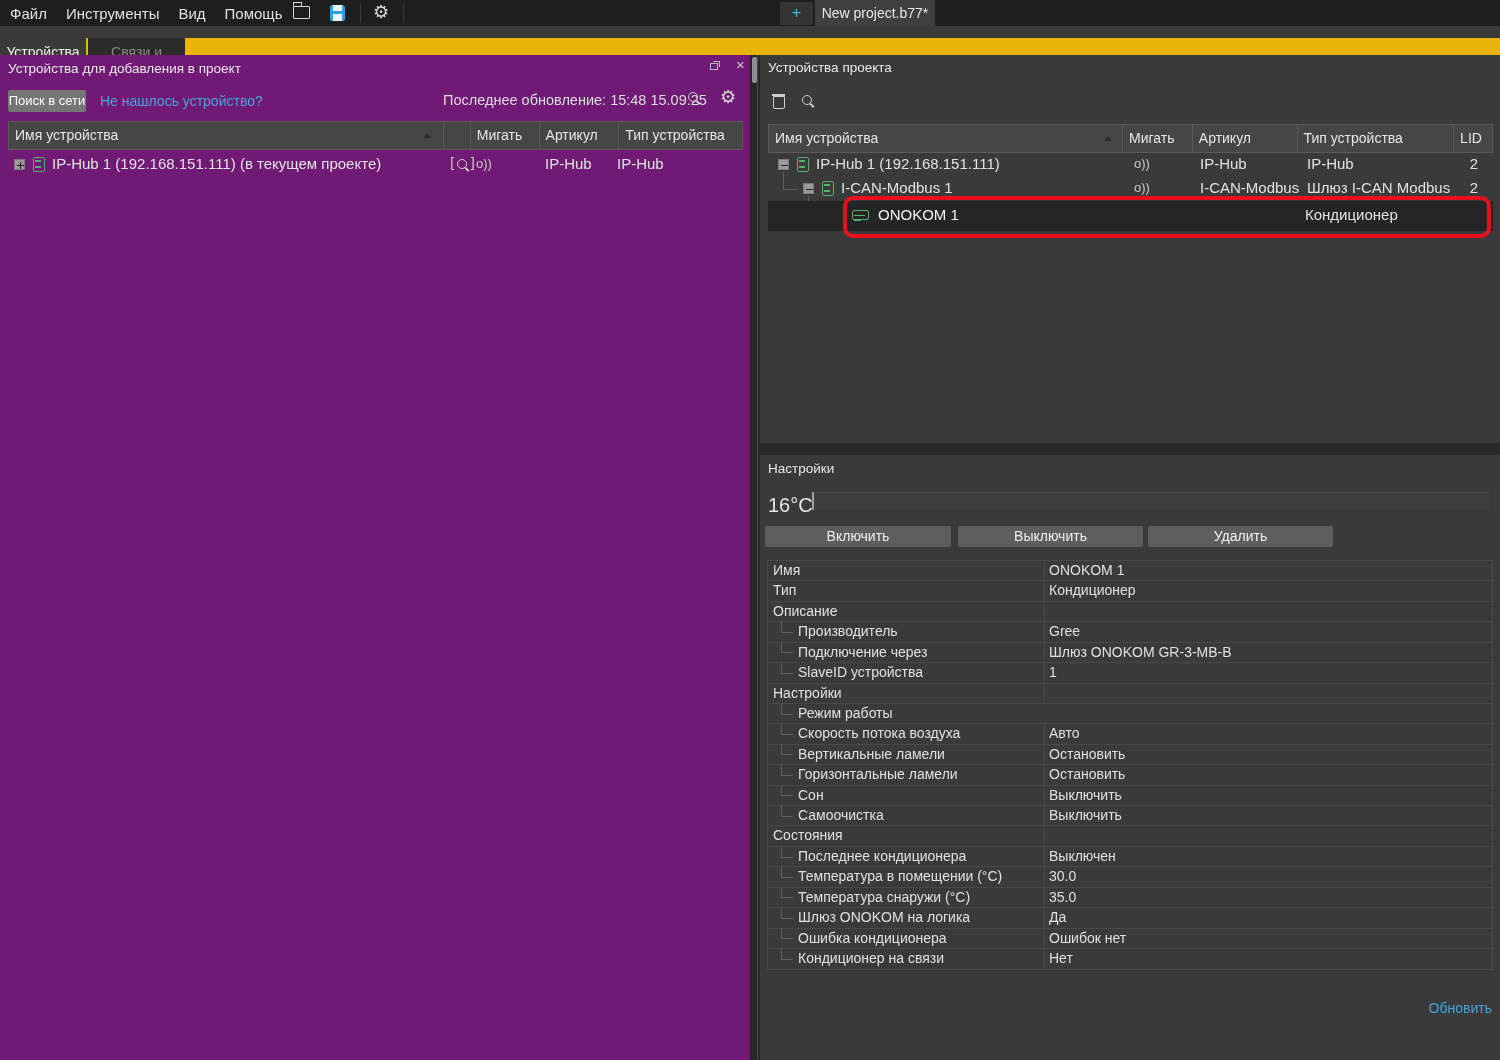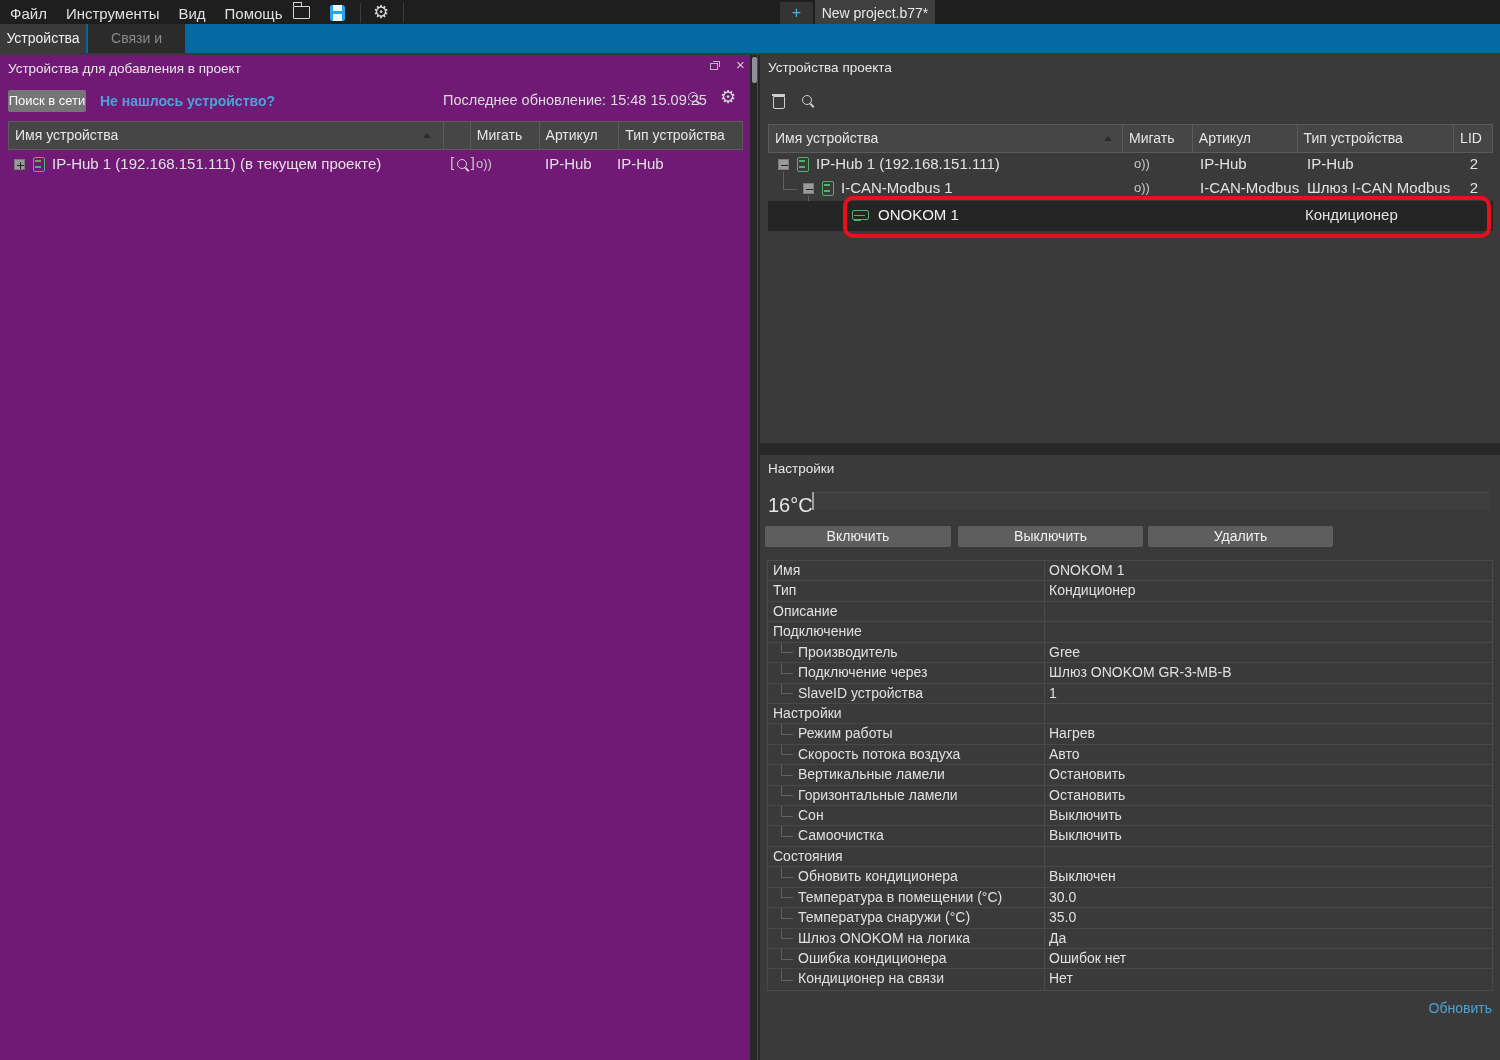--- a/index.html
+++ b/index.html
@@ -22,21 +22,21 @@
   .save-ic::before { content:""; position:absolute; left:3px; top:0; width:9px; height:6px; background:#eaf6fd; }
   .save-ic::after { content:""; position:absolute; left:3px; top:9px; width:9px; height:7px; background:#eaf6fd; }
   .gear { color:#d4d4d4; font-size:18px; line-height:1; }
   .menubar .gear { position:absolute; left:373px; top:3px; }
   
   .newtab-btn { position:absolute; left:780px; top:2px; width:33px; height:23px; background:#343434; border-radius:2px;
     color:#4fb3d9; font-size:16px; text-align:center; line-height:21px; }
   .doc-tab { position:absolute; left:815px; top:0; width:120px; height:26px; background:#3f3f3f;
     font-size:14px; color:#e8e8e8; text-align:center; line-height:26px; }
   
-  .tabrow { position:absolute; left:0; top:24px; width:1500px; height:29px; background:#0369a1; }
+  .tabrow { position:absolute; left:0; top:38px; width:1500px; height:29px; background:#eab308; }
   .vtab { position:absolute; top:0; height:29px; font-size:14px; text-align:center; line-height:29px; }
   .vtab.active { left:0; width:86px; background:#3a3a3a; color:#f0f0f0; }
   .vtab.inactive { left:88px; width:97px; background:#2b2b2b; color:#8a8a8a; }
   
   .left-panel { position:absolute; left:0; top:55px; width:750px; height:1005px; background:#701a75; }
   .vsplit { position:absolute; left:750px; top:55px; width:10px; height:1005px; background:#272727; }
   .vsplit .line { position:absolute; left:7px; top:0; width:1px; height:100%; background:#4a4a4a; }
   .vsplit .thumb { position:absolute; left:2px; top:2px; width:5px; height:26px; background:#8d9196; border-radius:2px; }
   .tree-panel { position:absolute; left:760px; top:55px; width:740px; height:388px; background:#3a3a3a; }
   .hsplit { position:absolute; left:760px; top:443px; width:740px; height:12px; background:#282828; }
@@ -45,21 +45,21 @@
   .panel-title { font-size:13.5px; color:#e8e8e8; }
   
   .lp-title { position:absolute; left:8px; top:6px; }
   .float-ic { position:absolute; left:710px; top:8px; width:8px; height:7px; border:1px solid #b8b8b8; background:transparent; }
   .float-ic::before { content:""; position:absolute; left:2px; top:-3px; width:6px; height:5px; border:1px solid #b8b8b8; border-left:none; border-bottom:none; }
   .close-ic { position:absolute; left:736px; top:1px; font-size:15px; color:#cfcfcf; }
   
   .net-search-btn { position:absolute; left:8px; top:35px; width:78px; height:22px; background:#757575; border-radius:2px;
     font-size:13px; color:#fdfdfd; text-align:center; line-height:22px; }
   .link { color:#4aa3d8; font-size:14px; }
-  .notfound { position:absolute; left:100px; top:38px;font-weight:bold; }
+  .notfound { position:absolute; left:100px; top:38px; }
   .last-update { position:absolute; left:443px; top:37px; font-size:14.5px; color:#dcdcdc; }
   
   .mag { position:relative; display:inline-block; width:15px; height:15px; }
   .mag::before { content:""; position:absolute; left:1px; top:1px; width:8px; height:8px; border:1.6px solid #cfcfcf; border-radius:50%; }
   .mag::after { content:""; position:absolute; left:10px; top:9px; width:1.8px; height:5px; background:#cfcfcf; transform:rotate(-45deg); }
   .lp-mag { position:absolute; left:687px; top:36px; }
   .lp-gear { position:absolute; left:720px; top:33px; }
   
   .trash { position:relative; display:inline-block; width:14px; height:16px; }
   .trash::before { content:""; position:absolute; left:1px; top:3px; width:10px; height:11px; border:1.5px solid #cfcfcf; border-radius:0 0 2px 2px; }
@@ -250,43 +250,38 @@
           <div class="pvalue">ONOKOM 1</div>
         </div>
       <div class="prow">
           <div class="plabel">Тип</div>
           <div class="pvalue">Кондиционер</div>
         </div>
       <div class="prow">
           <div class="plabel">Описание</div>
           <div class="pvalue"></div>
         </div>
-      <div class="prow">
-          <div class="plabel">Подключение</div>
-          <div class="pvalue"></div>
-        </div>
       <div class="prow child">
           <div class="plabel"><i class="tick"></i><span>Производитель</span></div>
           <div class="pvalue">Gree</div>
         </div>
       <div class="prow child">
           <div class="plabel"><i class="tick"></i><span>Подключение через</span></div>
           <div class="pvalue">Шлюз ONOKOM GR-3-MB-B</div>
         </div>
       <div class="prow child">
           <div class="plabel"><i class="tick"></i><span>SlaveID устройства</span></div>
           <div class="pvalue">1</div>
         </div>
       <div class="prow">
           <div class="plabel">Настройки</div>
           <div class="pvalue"></div>
         </div>
       <div class="prow child">
           <div class="plabel"><i class="tick"></i><span>Режим работы</span></div>
-          <div class="pvalue">Нагрев</div>
         </div>
       <div class="prow child">
           <div class="plabel"><i class="tick"></i><span>Скорость потока воздуха</span></div>
           <div class="pvalue">Авто</div>
         </div>
       <div class="prow child">
           <div class="plabel"><i class="tick"></i><span>Вертикальные ламели</span></div>
           <div class="pvalue">Остановить</div>
         </div>
       <div class="prow child">
@@ -299,21 +294,21 @@
         </div>
       <div class="prow child">
           <div class="plabel"><i class="tick"></i><span>Самоочистка</span></div>
           <div class="pvalue">Выключить</div>
         </div>
       <div class="prow">
           <div class="plabel">Состояния</div>
           <div class="pvalue"></div>
         </div>
       <div class="prow child">
-          <div class="plabel"><i class="tick"></i><span>Обновить кондиционера</span></div>
+          <div class="plabel"><i class="tick"></i><span>Последнее кондиционера</span></div>
           <div class="pvalue">Выключен</div>
         </div>
       <div class="prow child">
           <div class="plabel"><i class="tick"></i><span>Температура в помещении (°C)</span></div>
           <div class="pvalue">30.0</div>
         </div>
       <div class="prow child">
           <div class="plabel"><i class="tick"></i><span>Температура снаружи (°C)</span></div>
           <div class="pvalue">35.0</div>
         </div>

